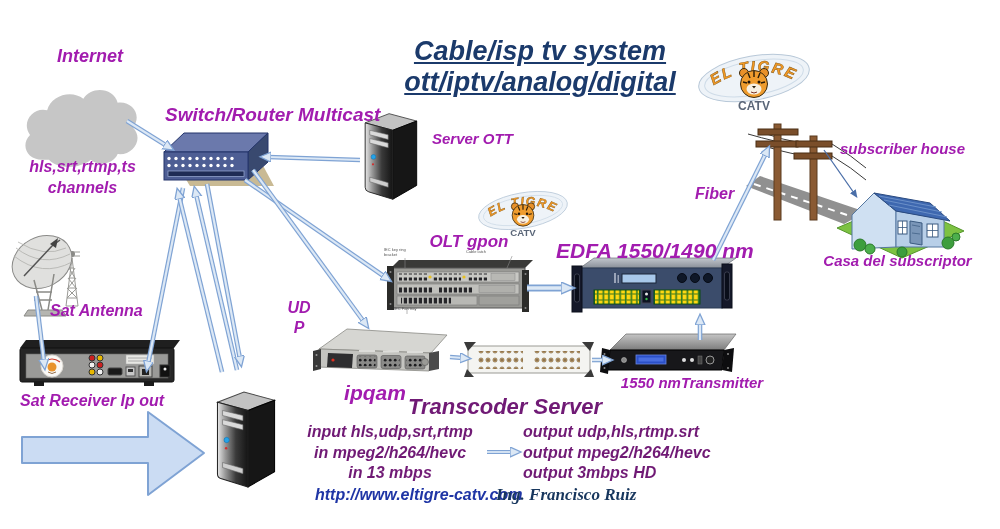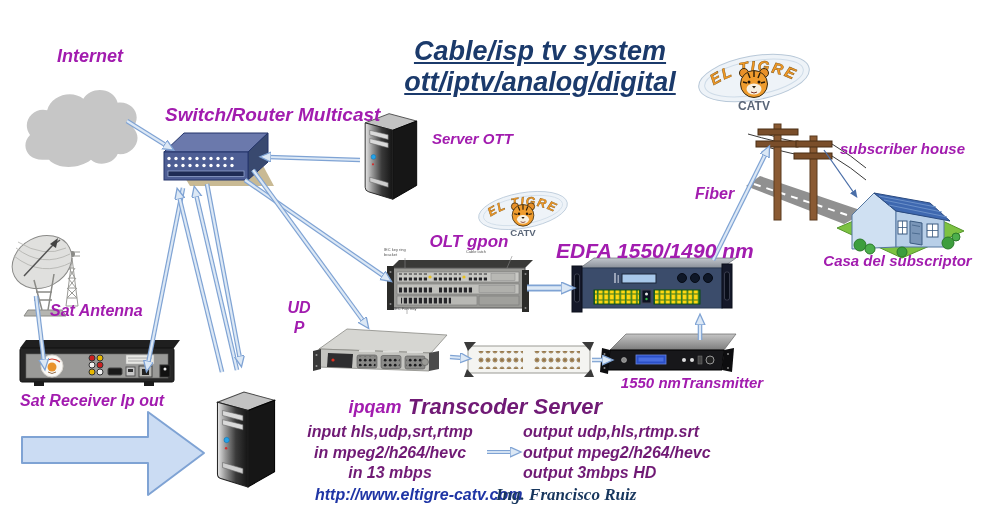--- a/index.html
+++ b/index.html
@@ -414,20 +414,24 @@
       </g>
   </svg>
 
   <div class="lbl navy c" style="left:380px;top:36px;width:320px;font-size:27px;line-height:31px;">
     <div>Cable/isp tv system</div>
     <div>ott/iptv/analog/digital</div>
   </div>
 
   <div class="lbl c" style="left:30px;top:46px;width:120px;font-size:18px;">Internet</div>
 
+  <div class="lbl c" style="left:5px;top:156px;width:155px;font-size:16px;line-height:21px;">
+    <div>hls,srt,rtmp,ts</div>
+    <div>channels</div>
+  </div>
 
   <div class="lbl c" style="left:165px;top:104px;width:185px;font-size:19px;">Switch/Router Multicast</div>
 
   <div class="lbl" style="left:432px;top:130px;font-size:15px;">Server OTT</div>
 
   <div class="lbl c" style="left:414px;top:232px;width:110px;font-size:17px;">OLT gpon</div>
 
   <div class="tiny" style="position:absolute;left:384px;top:248px;width:26px;">IEC key ring bracket</div>
   <div class="tiny" style="position:absolute;left:466px;top:250px;width:30px;">Cable latch</div>
   <div class="tiny" style="position:absolute;left:394px;top:307px;width:24px;">IEC Fan tray</div>
@@ -442,21 +446,21 @@
 
   <div class="lbl" style="left:50px;top:302px;font-size:16px;">Sat Antenna</div>
 
   <div class="lbl" style="left:20px;top:392px;font-size:16px;">Sat Receiver Ip out</div>
 
   <div class="lbl c" style="left:283px;top:298px;width:32px;font-size:16px;line-height:20px;">
     <div>UD</div>
     <div>P</div>
   </div>
 
-  <div class="lbl c" style="left:335px;top:381px;width:80px;font-size:18px;margin-top:16px;">ipqam</div>
+  <div class="lbl c" style="left:335px;top:381px;width:80px;font-size:21px;">ipqam</div>
 
   <div class="lbl c" style="left:612px;top:374px;width:160px;font-size:15px;">1550 nmTransmitter</div>
 
   <div class="lbl red c" style="left:390px;top:394px;width:230px;font-size:22px;">Transcoder Server</div>
 
   <div class="lbl red c" style="left:285px;top:422px;width:210px;font-size:16px;line-height:20.5px;">
     <div>input hls,udp,srt,rtmp</div>
     <div>in mpeg2/h264/hevc</div>
     <div>in 13 mbps</div>
   </div>

